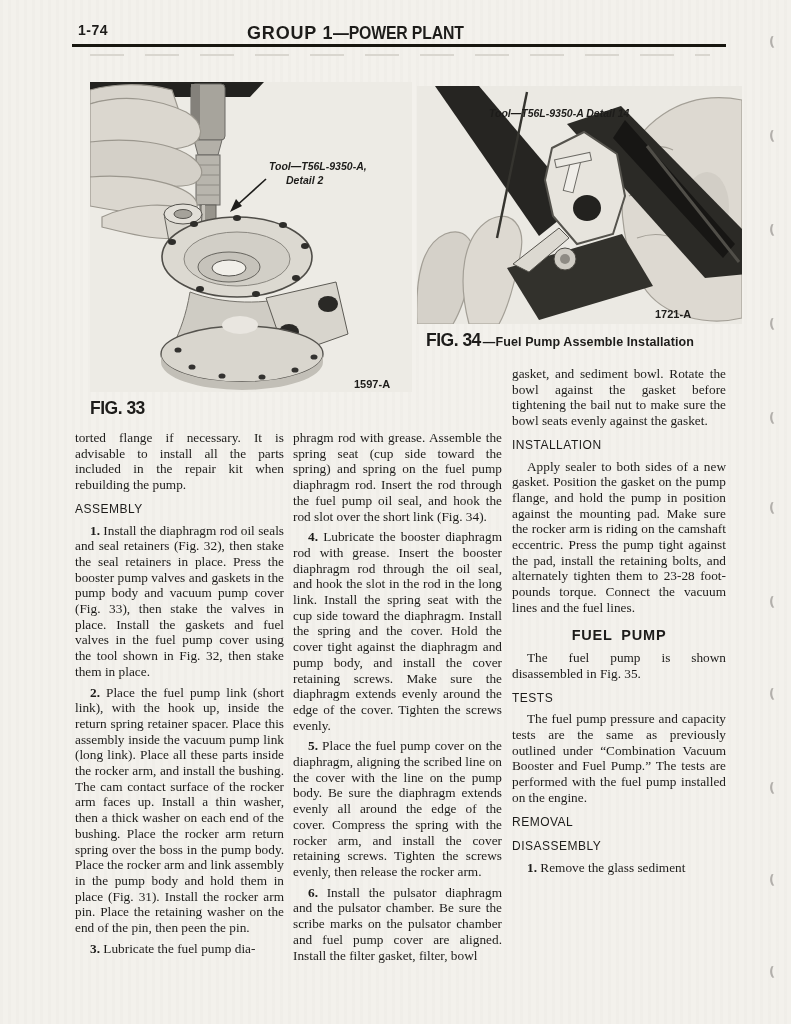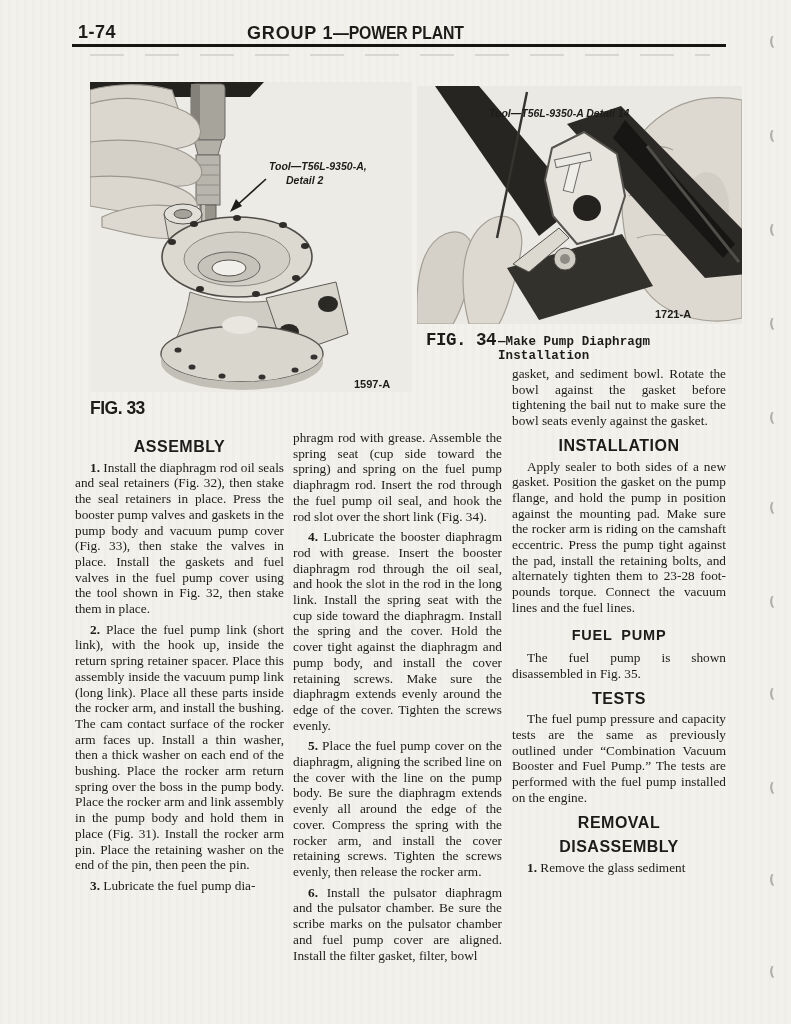--- a/index.html
+++ b/index.html
@@ -4,50 +4,50 @@
 <style>
   html,body{margin:0;padding:0;}
   .page{
     position:relative; width:791px; height:1024px; overflow:hidden;
     background:#f3f1ec;
     background-image:repeating-linear-gradient(90deg, rgba(60,55,45,0.015) 0 3px, transparent 3px 8px);
     font-family:"Liberation Serif", serif; color:#1d1c1a;
   }
   
   .pagenum{position:absolute; left:78px; top:22px; font-family:"Liberation Sans",sans-serif;
-    font-weight:bold; font-size:18px; letter-spacing:0.5px;}
+    font-weight:bold; font-size:14px; letter-spacing:0.5px;}
   .pagetitle{position:absolute; left:0; right:62px; top:23px; text-align:center;
     font-family:"Liberation Sans",sans-serif; font-size:18px;}
   .pagetitle .strong{font-weight:bold; letter-spacing:0.8px;margin-top:13px;}
   .pagetitle .rest{font-weight:bold; letter-spacing:-0.2px; transform:scaleX(0.88); display:inline-block; transform-origin:left;}
   .rule{position:absolute; left:72px; top:44px; width:654px; height:3px; background:#17160f;}
   .rule-ghost{position:absolute; left:90px; top:54px; width:620px; height:2px;
     background:repeating-linear-gradient(90deg,#d9d6cf 0 34px, transparent 34px 55px);}
   
   figure{position:absolute; margin:12px;}
   #fig33{left:78px; top:70px; width:322px;}
   #fig34{left:405px; top:74px; width:325px;}
   .photo{position:relative;}
   .photo svg{display:block;}
   .figcap{display:flex; align-items:baseline; gap:2px; margin-top:6px;
     font-family:"Liberation Sans",sans-serif; font-weight:bold;}
-  #fig34 .figcap{padding-left:9px;font-family:Liberation Mono, monospace;}
+  #fig34 .figcap{padding-left:9px;}
   .figlabel{font-size:17.5px; letter-spacing:-0.5px; white-space:nowrap;}
   .figtext{font-size:12.5px; letter-spacing:0.1px;}
   
   .col{position:absolute; text-align:justify; font-size:13.3px; line-height:15.7px;
     -webkit-hyphens:auto; hyphens:auto;}
   #col-left{left:75px; top:430px; width:209px;}
   #col-mid{left:293px; top:430px; width:209px;}
   #col-right{left:512px; top:366px; width:214px;}
   .para{margin:0 0 5px 0; text-indent:15px;}
   .para.cont{text-indent:0;}
   .stepnum{font-weight:bold;}
-  .subhead{font-family:"Liberation Sans",sans-serif; font-weight:bold; font-size:16px;
-    letter-spacing:0.5px; margin:9px 0 5px 0; text-align:center;}
+  .subhead{font-family:"Liberation Sans",sans-serif; font-weight:normal; font-size:12px;
+    letter-spacing:0.5px; margin:9px 0 5px 0; text-align:left;}
   .majorhead{font-family:"Liberation Sans",sans-serif; font-weight:bold; font-size:14.5px;
     letter-spacing:0.8px; word-spacing:4px; margin:12px 0 7px 0; text-align:center;}
   
   .crescent{position:absolute; left:769px; color:#b2afab; font-family:"DejaVu Sans",sans-serif;
     font-size:13px; font-weight:bold; transform:rotate(-4deg);}
   
   .callout-txt{font-family:"Liberation Sans",sans-serif; font-style:italic; font-weight:bold;
     font-size:10.5px; fill:#1d1c1a;}
   .photo-code{font-family:"Liberation Sans",sans-serif; font-weight:bold; font-size:11px; fill:#1d1c1a;}
 </style>
@@ -181,25 +181,26 @@
         </g>
 
         <g>
           <text class="callout-txt" x="72" y="31">Tool—T56L-9350-A Detail 14</text>
         </g>
         <text class="photo-code" x="238" y="232">1721-A</text>
       </svg>
     </div>
     <figcaption class="figcap">
       <span class="figlabel">FIG. 34</span>
-      <span class="figtext">—Make Pump Diaphragm Installation</span>
+      <span class="figtext">—Fuel Pump Assemble Installation</span>
     </figcaption>
   </figure>
 
   <div class="col" id="col-left">
+      <p class="para cont">torted flange if necessary. It is advisable to install all the parts included in the repair kit when rebuilding the pump.</p>
       <div class="subhead">ASSEMBLY</div>
       <p class="para"><span class="stepnum">1. </span>Install the diaphragm rod oil seals and seal retainers (Fig. 32), then stake the seal retainers in place. Press the booster pump valves and gaskets in the pump body and vacuum pump cover (Fig. 33), then stake the valves in place. Install the gaskets and fuel valves in the fuel pump cover using the tool shown in Fig. 32, then stake them in place.</p>
       <p class="para"><span class="stepnum">2. </span>Place the fuel pump link (short link), with the hook up, inside the return spring retainer spacer. Place this assembly inside the vacuum pump link (long link). Place all these parts inside the rocker arm, and install the bushing. The cam contact surface of the rocker arm faces up. Install a thin washer, then a thick washer on each end of the bushing. Place the rocker arm return spring over the boss in the pump body. Place the rocker arm and link assembly in the pump body and hold them in place (Fig. 31). Install the rocker arm pin. Place the retaining washer on the end of the pin, then peen the pin.</p>
       <p class="para"><span class="stepnum">3. </span>Lubricate the fuel pump dia-</p>
     </div>
   <div class="col" id="col-mid">
       <p class="para cont">phragm rod with grease. Assemble the spring seat (cup side toward the spring) and spring on the fuel pump diaphragm rod. Insert the rod through the fuel pump oil seal, and hook the rod slot over the short link (Fig. 34).</p>
       <p class="para"><span class="stepnum">4. </span>Lubricate the booster diaphragm rod with grease. Insert the booster diaphragm rod through the oil seal, and hook the slot in the rod in the long link. Install the spring seat with the cup side toward the diaphragm. Install the spring and the cover. Hold the cover tight against the diaphragm and pump body, and install the cover retaining screws. Make sure the diaphragm extends evenly around the edge of the cover. Tighten the screws evenly.</p>
       <p class="para"><span class="stepnum">5. </span>Place the fuel pump cover on the diaphragm, aligning the scribed line on the cover with the line on the pump body. Be sure the diaphragm extends evenly all around the edge of the cover. Compress the spring with the rocker arm, and install the cover retaining screws. Tighten the screws evenly, then release the rocker arm.</p>
       <p class="para"><span class="stepnum">6. </span>Install the pulsator diaphragm and the pulsator chamber. Be sure the scribe marks on the pulsator chamber and fuel pump cover are aligned. Install the filter gasket, filter, bowl</p>

